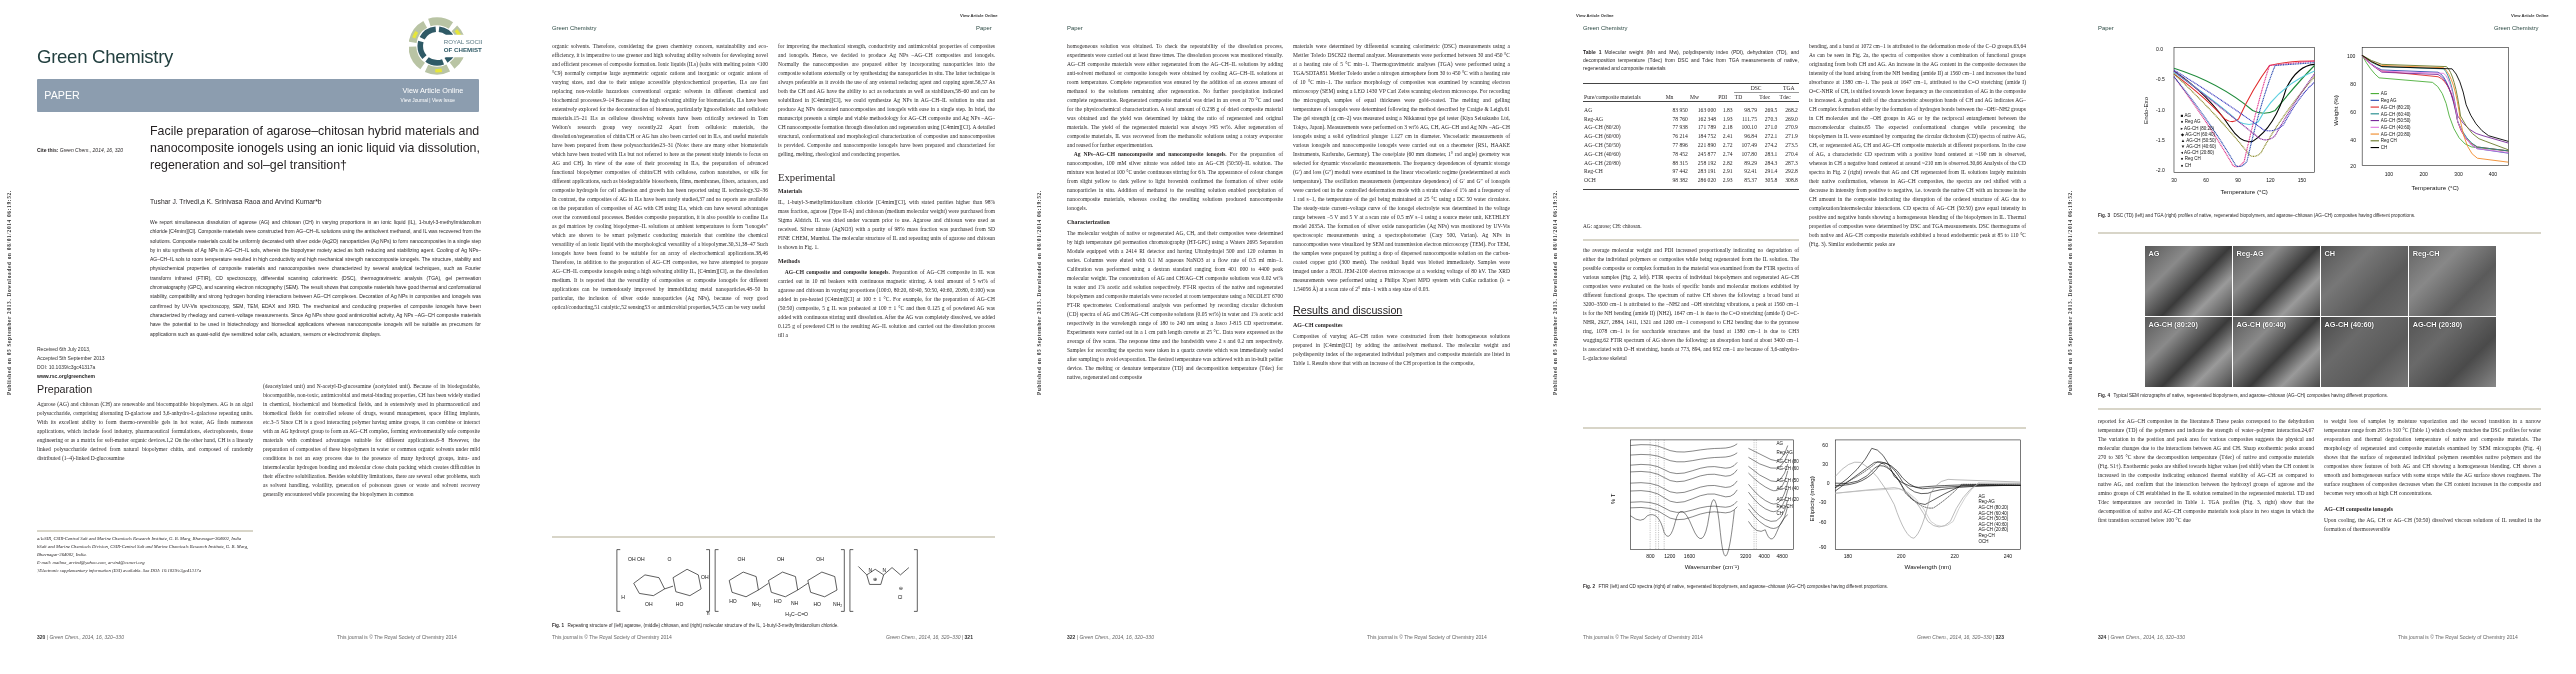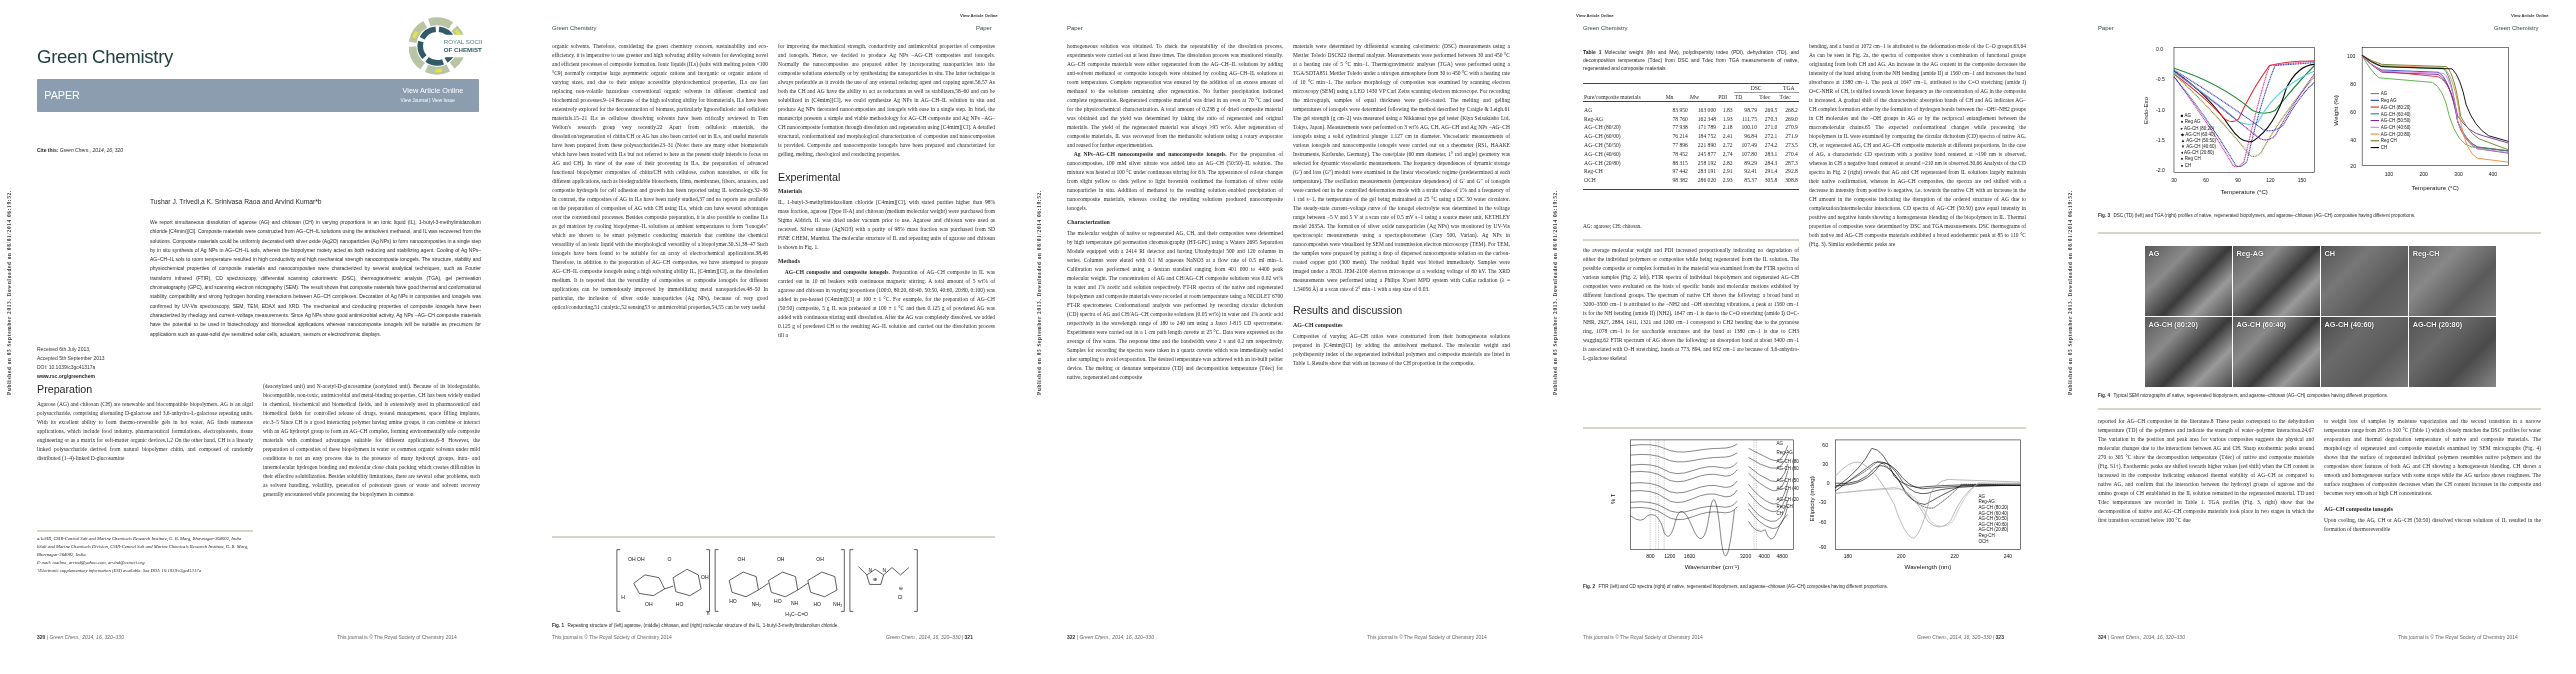--- a/index.html
+++ b/index.html
@@ -71,20 +71,21 @@
     <circle cx="50" cy="55" r="44" fill="none" stroke="#e6e63a" stroke-width="6" stroke-dasharray="12 80" stroke-dashoffset="-60"></circle>
     <rect x="55" y="35" width="75" height="40" fill="#fff"></rect>
     <text x="62" y="52" font-family="Liberation Sans, sans-serif" font-size="11" fill="#5a7a84">ROYAL SOCIETY</text>
     <text x="62" y="66" font-family="Liberation Sans, sans-serif" font-size="11" fill="#2f5a66" font-weight="bold">OF CHEMISTRY</text>
   </svg>
   <div class="paper-banner">
     <div class="paper-label">PAPER</div>
     <div class="banner-online">View Article Online</div>
     <div class="banner-links">View Journal | View Issue</div>
   </div>
+  <div class="article-title">Facile preparation of agarose–chitosan hybrid materials and nanocomposite ionogels using an ionic liquid via dissolution, regeneration and sol–gel transition†</div>
   <div class="cite">
     <b>Cite this:</b>
     <i>Green Chem., 2014, 16, 320</i>
   </div>
   <div class="authors">Tushar J. Trivedi,a K. Srinivasa Raoa and Arvind Kumar*b</div>
   <div class="abstract">We report simultaneous dissolution of agarose (AG) and chitosan (CH) in varying proportions in an ionic liquid (IL), 1-butyl-3-methylimidazolium chloride [C4mim][Cl]. Composite materials were constructed from AG–CH–IL solutions using the antisolvent methanol, and IL was recovered from the solutions. Composite materials could be uniformly decorated with silver oxide (Ag2O) nanoparticles (Ag NPs) to form nanocomposites in a single step by in situ synthesis of Ag NPs in AG–CH–IL sols, wherein the biopolymer moiety acted as both reducing and stabilizing agent. Cooling of Ag NPs–AG–CH–IL sols to room temperature resulted in high conductivity and high mechanical strength nanocomposite ionogels. The structure, stability and physiochemical properties of composite materials and nanocomposites were characterized by several analytical techniques, such as Fourier transform infrared (FTIR), CD spectroscopy, differential scanning colorimetric (DSC), thermogravimetric analysis (TGA), gel permeation chromatography (GPC), and scanning electron micrography (SEM). The result shows that composite materials have good thermal and conformational stability, compatibility and strong hydrogen bonding interactions between AG–CH complexes. Decoration of Ag NPs in composites and ionogels was confirmed by UV-Vis spectroscopy, SEM, TEM, EDAX and XRD. The mechanical and conducting properties of composite ionogels have been characterized by rheology and current–voltage measurements. Since Ag NPs show good antimicrobial activity, Ag NPs –AG–CH composite materials have the potential to be used in biotechnology and biomedical applications whereas nanocomposite ionogels will be suitable as precursors for applications such as quasi-solid dye sensitized solar cells, actuators, sensors or electrochromic displays.</div>
   <div class="received">
     <div>Received 6th July 2013,</div>
     <div>Accepted 5th September 2013</div>
     <div>DOI: 10.1039/c3gc41317a</div>
@@ -111,21 +112,21 @@
 
 <div class="page p2">
   <div class="view-online" style="left:445px;">View Article Online</div>
   <div class="run-head" style="left:37px;">Green Chemistry</div>
   <div class="run-head" style="left:461px;">Paper</div>
   <div class="col" style="left:37px; top:38px; width:216px;">
     <p class="noindent">organic solvents. Therefore, considering the green chemistry concern, sustainability and eco-efficiency, it is imperative to use greener and high solvating ability solvents for developing novel and efficient processes of composite formation. Ionic liquids (ILs) (salts with melting points &lt;100 °C9) normally comprise large asymmetric organic cations and inorganic or organic anions of varying sizes, and due to their unique accessible physicochemical properties, ILs are fast replacing non-volatile hazardous conventional organic solvents in different chemical and biochemical processes.9–14 Because of the high solvating ability for biomaterials, ILs have been extensively explored for the deconstruction of biomass, particularly lignocellulosic and cellulosic materials.15–21 ILs as cellulose dissolving solvents have been critically reviewed in Tom Welton's research group very recently.22 Apart from cellulosic materials, the dissolution/regeneration of chitin/CH or AG has also been carried out in ILs, and useful materials have been prepared from these polysaccharides23–31 (Note: there are many other biomaterials which have been treated with ILs but not referred to here as the present study intends to focus on AG and CH). In view of the ease of their processing in ILs, the preparation of advanced functional biopolymer composites of chitin/CH with cellulose, carbon nanotubes, or silk for different applications, such as biodegradable biosorbents, films, membranes, fibers, actuators, and composite hydrogels for cell adhesion and growth has been reported using IL technology.32–36 In contrast, the composites of AG in ILs have been rarely studied,37 and no reports are available on the preparation of composites of AG with CH using ILs, which can have several advantages over the conventional processes. Besides composite preparation, it is also possible to confine ILs as gel matrices by cooling biopolymer–IL solutions at ambient temperatures to form "ionogels" which are shown to be smart polymeric conducting materials that combine the chemical versatility of an ionic liquid with the morphological versatility of a biopolymer.30,31,38–47 Such ionogels have been found to be suitable for an array of electrochemical applications.38,46 Therefore, in addition to the preparation of AG–CH composites, we have attempted to prepare AG–CH–IL composite ionogels using a high solvating ability IL, [C4mim][Cl], as the dissolution medium. It is reported that the versatility of composites or composite ionogels for different applications can be tremendously improved by immobilizing metal nanoparticles.48–50 In particular, the inclusion of silver oxide nanoparticles (Ag NPs), because of very good optical/conducting,51 catalytic,52 sensing53 or antimicrobial properties,54,55 can be very useful</p>
   </div>
   <div class="col" style="left:263px; top:38px; width:217px;">
     <p class="noindent">for improving the mechanical strength, conductivity and antimicrobial properties of composites and ionogels. Hence, we decided to produce Ag NPs –AG–CH composites and ionogels. Normally the nanocomposites are prepared either by incorporating nanoparticles into the composite solutions externally or by synthesizing the nanoparticles in situ. The latter technique is always preferable as it avoids the use of any external reducing agent and capping agent.56,57 As both the CH and AG have the ability to act as reductants as well as stabilizers,58–60 and can be solubilized in [C4mim][Cl], we could synthesize Ag NPs in AG–CH–IL solution in situ and produce Ag NPs decorated nanocomposites and ionogels with ease in a single step. In brief, the manuscript presents a simple and viable methodology for AG–CH composite and Ag NPs –AG–CH nanocomposite formation through dissolution and regeneration using [C4mim][Cl]. A detailed structural, conformational and morphological characterization of composites and nanocomposites is provided. Composite and nanocomposite ionogels have been prepared and characterized for gelling, melting, rheological and conducting properties.</p>
-    <div class="h-section" style="margin-top:13.5px;">Experimental</div>
+    <div class="h-section" style="margin-top:13.5px;font-family:Liberation Serif, serif;">Experimental</div>
     <div class="h-sub">Materials</div>
     <p class="noindent">IL, 1-butyl-3-methylimidazolium chloride [C4mim][Cl], with stated purities higher than 98% mass fraction, agarose (Type II-A) and chitosan (medium molecular weight) were purchased from Sigma Aldrich. IL was dried under vacuum prior to use. Agarose and chitosan were used as received. Silver nitrate (AgNO3) with a purity of 98% mass fraction was purchased from SD FINE CHEM, Mumbai. The molecular structure of IL and repeating units of agarose and chitosan is shown in Fig. 1.</p>
     <div class="h-sub">Methods</div>
     <p><b>AG–CH composite and composite ionogels.</b> <span>Preparation of AG–CH composite in IL was carried out in 10 ml beakers with continuous magnetic stirring. A total amount of 5 wt% of agarose and chitosan in varying proportions (100:0, 80:20, 60:40, 50:50, 40:60, 20:80, 0:100) was added in pre-heated [C4mim][Cl] at 100 ± 1 °C. For example, for the preparation of AG–CH (50:50) composite, 5 g IL was preheated at 100 ± 1 °C and then 0.125 g of powdered AG was added with continuous stirring until dissolution. After the AG was completely dissolved, we added 0.125 g of powdered CH to the resulting AG–IL solution and carried out the dissolution process till a</span></p>
   </div>
   <div class="rule" style="left:37px; top:532px; width:443px;"></div>
   <svg style="position:absolute; left:96px; top:540px;" width="315" height="73" viewBox="0 0 560 130">
     <g stroke="#111" fill="none" stroke-width="1.2">
       <path d="M10 10 L10 120 M10 10 L16 10 M10 120 L16 120"></path>
       <path d="M40 70 L60 55 L85 60 L95 80 L75 92 L50 88 Z"></path>
@@ -177,21 +178,21 @@
   <div class="side-stamp" style="left:5.6px; top:186px;">Published on 05 September 2013. Downloaded on 08/01/2014 06:19:52.</div>
   <div class="run-head" style="left:37px;">Paper</div>
   <div class="col" style="left:37px; top:38px; width:216px;">
     <p class="noindent">homogeneous solution was obtained. To check the repeatability of the dissolution process, experiments were carried out at least three times. The dissolution process was monitored visually. AG–CH composite materials were either regenerated from the AG–CH–IL solutions by adding anti-solvent methanol or composite ionogels were obtained by cooling AG–CH–IL solutions at room temperature. Complete regeneration was ensured by the addition of an excess amount of methanol to the solutions remaining after regeneration. No further precipitation indicated complete regeneration. Regenerated composite material was dried in an oven at 70 °C and used for the physicochemical characterization. A total amount of 0.238 g of dried composite material was obtained and the yield was determined by taking the ratio of regenerated and original materials. The yield of the regenerated material was always &gt;95 wt%. After regeneration of composite materials, IL was recovered from the methanolic solutions using a rotary evaporator and reused for further experimentation.</p>
     <p><b>Ag NPs–AG–CH nanocomposite and nanocomposite ionogels.</b> <span>For the preparation of nanocomposites, 100 mM silver nitrate was added into an AG–CH (50:50)–IL solution. The mixture was heated at 100 °C under continuous stirring for 6 h. The appearance of colour changes from slight yellow to dark yellow to light brownish confirmed the formation of silver oxide nanoparticles in situ. Addition of methanol to the resulting solution enabled precipitation of nanocomposite materials, whereas cooling the resulting solutions produced nanocomposite ionogels.</span></p>
     <div class="h-sub">Characterization</div>
     <p class="noindent">The molecular weights of native or regenerated AG, CH, and their composites were determined by high temperature gel permeation chromatography (HT-GPC) using a Waters 2695 Separation Module equipped with a 2414 RI detector and having Ultrahydrajel 500 and 120 columns in series. Columns were eluted with 0.1 M aqueous NaNO3 at a flow rate of 0.5 ml min−1. Calibration was performed using a dextran standard ranging from 401 000 to 4400 peak molecular weight. The concentration of AG and CH/AG–CH composite solutions was 0.02 wt% in water and 1% acetic acid solution respectively. FT-IR spectra of the native and regenerated biopolymers and composite materials were recorded at room temperature using a NICOLET 6700 FT-IR spectrometer. Conformational analysis was performed by recording circular dichroism (CD) spectra of AG and CH/AG–CH composite solutions (0.05 wt%) in water and 1% acetic acid respectively in the wavelength range of 180 to 240 nm using a Jasco J-815 CD spectrometer. Experiments were carried out in a 1 cm path length cuvette at 25 °C. Data were expressed as the average of five scans. The response time and the bandwidth were 2 s and 0.2 nm respectively. Samples for recording the spectra were taken in a quartz cuvette which was immediately sealed after sampling to avoid evaporation. The desired temperature was achieved with an in-built peltier device. The melting or denature temperature (TD) and decomposition temperature (Tdec) for native, regenerated and composite</p>
   </div>
   <div class="col" style="left:263px; top:38px; width:217px;">
     <p class="noindent">materials were determined by differential scanning calorimetric (DSC) measurements using a Mettler Toledo DSC822 thermal analyzer. Measurements were performed between 30 and 450 °C at a heating rate of 5 °C min−1. Thermogravimetric analyses (TGA) were performed using a TGA/SDTA851 Mettler Toledo under a nitrogen atmosphere from 30 to 450 °C with a heating rate of 10 °C min−1. The surface morphology of composites was examined by scanning electron microscopy (SEM) using a LEO 1430 VP Carl Zeiss scanning electron microscope. For recording the micrograph, samples of equal thickness were gold-coated. The melting and gelling temperatures of ionogels were determined following the method described by Craigie &amp; Leigh.61 The gel strength (g cm−2) was measured using a Nikkansui type gel tester (Kiya Seisakusho Ltd, Tokyo, Japan). Measurements were performed on 3 wt% AG, CH, AG–CH and Ag NPs –AG–CH ionogels using a solid cylindrical plunger 1.127 cm in diameter. Viscoelastic measurements of various ionogels and nanocomposite ionogels were carried out on a rheometer (RS1, HAAKE Instruments, Karlsruhe, Germany). The cone/plate (60 mm diameter, 1° rad angle) geometry was selected for dynamic viscoelastic measurements. The frequency dependences of dynamic storage (G′) and loss (G″) moduli were examined in the linear viscoelastic regime (predetermined at each temperature). The oscillation measurements (temperature dependence) of G′ and G″ of ionogels were carried out in the controlled deformation mode with a strain value of 1% and a frequency of 1 rad s−1, the temperature of the gel being maintained at 25 °C using a DC 50 water circulator. The steady-state current–voltage curve of the ionogel electrolyte was determined in the voltage range between −5 V and 5 V at a scan rate of 0.5 mV s−1 using a source meter unit, KETHLEY model 2635A. The formation of silver oxide nanoparticles (Ag NPs) was monitored by UV-Vis spectroscopic measurements using a spectrophotometer (Cary 500, Varian). Ag NPs in nanocomposites were visualized by SEM and transmission electron microscopy (TEM). For TEM, the samples were prepared by putting a drop of dispersed nanocomposite solution on the carbon-coated copper grid (300 mesh). The residual liquid was blotted immediately. Samples were imaged under a JEOL JEM-2100 electron microscope at a working voltage of 80 kV. The XRD measurements were performed using a Philips X'pert MPD system with CuKα radiation (λ = 1.54056 Å) at a scan rate of 2° min−1 with a step size of 0.03.</p>
-    <div class="h-section" style="margin-top:12.4px;">Results and discussion</div>
+    <div class="h-section" style="margin-top:12.4px;text-decoration:underline;">Results and discussion</div>
     <div class="h-sub">AG–CH composites</div>
     <p class="noindent">Composites of varying AG–CH ratios were constructed from their homogeneous solutions prepared in [C4mim][Cl] by adding the antisolvent methanol. The molecular weight and polydispersity index of the regenerated individual polymers and composite materials are listed in Table 1. Results show that with an increase of the CH proportion in the composite,</p>
   </div>
   <div class="footer" style="left:37px;"><b>322</b> | <i>Green Chem., 2014, 16, 320–330</i></div>
   <div class="footer" style="left:337px;">This journal is © The Royal Society of Chemistry 2014</div>
 </div>
 
 <div class="page p4">
   <div class="view-online" style="left:30px;">View Article Online</div>
   <div class="side-stamp" style="left:5.6px; top:186px;">Published on 05 September 2013. Downloaded on 08/01/2014 06:19:52.</div>

